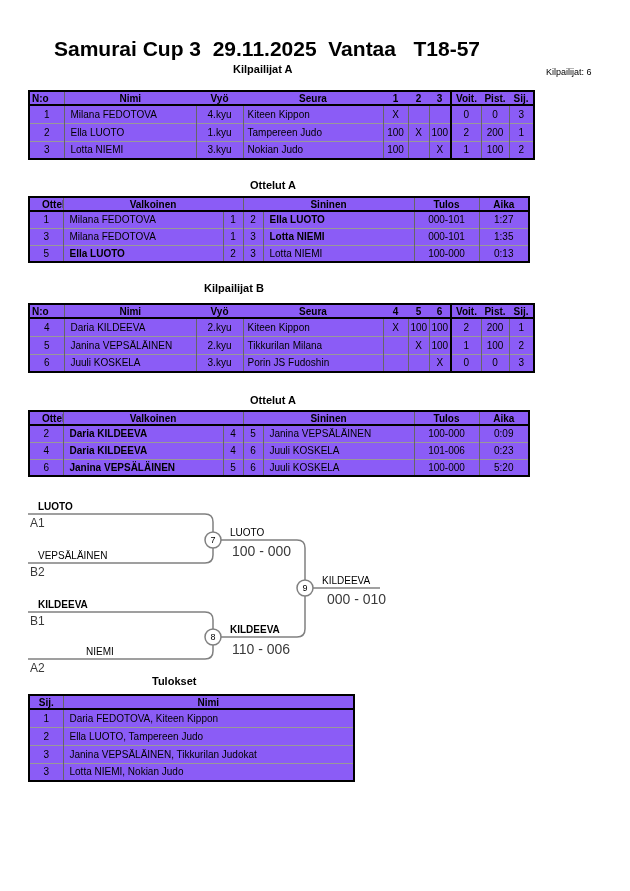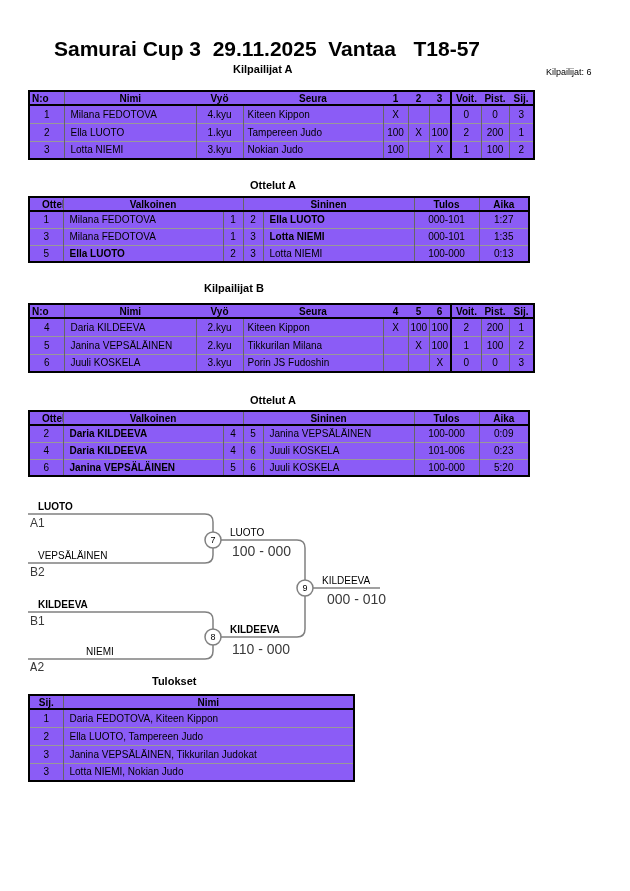--- a/index.html
+++ b/index.html
@@ -51,21 +51,21 @@
   .bracket-svg path { fill:none; stroke:#808080; stroke-width:1.5; }
   .bracket-svg circle { fill:#fff; stroke:#808080; stroke-width:1.5; }
   .bracket-svg text { font-family:"Liberation Sans","DejaVu Sans",sans-serif;
                       font-size:9px; fill:#000; text-anchor:middle; }
   .bk    { position:absolute; font-size:10px; white-space:nowrap; }
   .seed  { position:absolute; font-size:12px; color:#3a3a3a; white-space:nowrap; }
   .score { position:absolute; font-size:14px; color:#3a3a3a; white-space:nowrap; }
   #bk-s1n { left:38px;  top:501px; }  #bk-s1s { left:30px;  top:516px; }
   #bk-s2n { left:38px;  top:550px; }  #bk-s2s { left:30px;  top:565px; }
   #bk-s3n { left:38px;  top:599px; }  #bk-s3s { left:30px;  top:614px; }
-  #bk-s4n { left:38px;  top:646px;margin-left:48px; }  #bk-s4s { left:30px;  top:661px;font-family:Liberation Mono, monospace; }
+  #bk-s4n { left:38px;  top:646px;margin-left:48px; }  #bk-s4s { left:30px;  top:661px; }
   #bk-w7  { left:230px; top:527px; }  #bk-r7  { left:232px; top:543px; }
   #bk-w8  { left:230px; top:624px; }  #bk-r8  { left:232px; top:641px; }
   #bk-w9  { left:322px; top:575px; }  #bk-r9  { left:327px; top:591px; }
 </style>
 </head>
 <body>
 
 <div class="page">
 
   <div class="title">Samurai Cup 3  29.11.2025  Vantaa   T18-57</div>
@@ -321,21 +321,21 @@
   <div class="seed" id="bk-s1s">A1</div>
   <div class="bk" id="bk-s2n">VEPSÄLÄINEN</div>
   <div class="seed" id="bk-s2s">B2</div>
   <div class="bk b" id="bk-s3n">KILDEEVA</div>
   <div class="seed" id="bk-s3s">B1</div>
   <div class="bk" id="bk-s4n">NIEMI</div>
   <div class="seed" id="bk-s4s">A2</div>
   <div class="bk" id="bk-w7">LUOTO</div>
   <div class="score" id="bk-r7">100 - 000</div>
   <div class="bk b" id="bk-w8">KILDEEVA</div>
-  <div class="score" id="bk-r8">110 - 000</div>
+  <div class="score" id="bk-r8">110 - 006</div>
   <div class="bk" id="bk-w9">KILDEEVA</div>
   <div class="score" id="bk-r9">000 - 010</div>
 
   <div class="sec" id="h-results">Tulokset</div>
   <table id="results">
     <colgroup>
         <col style="width:34px">
         <col style="width:291px">
       </colgroup>
     <tbody>

